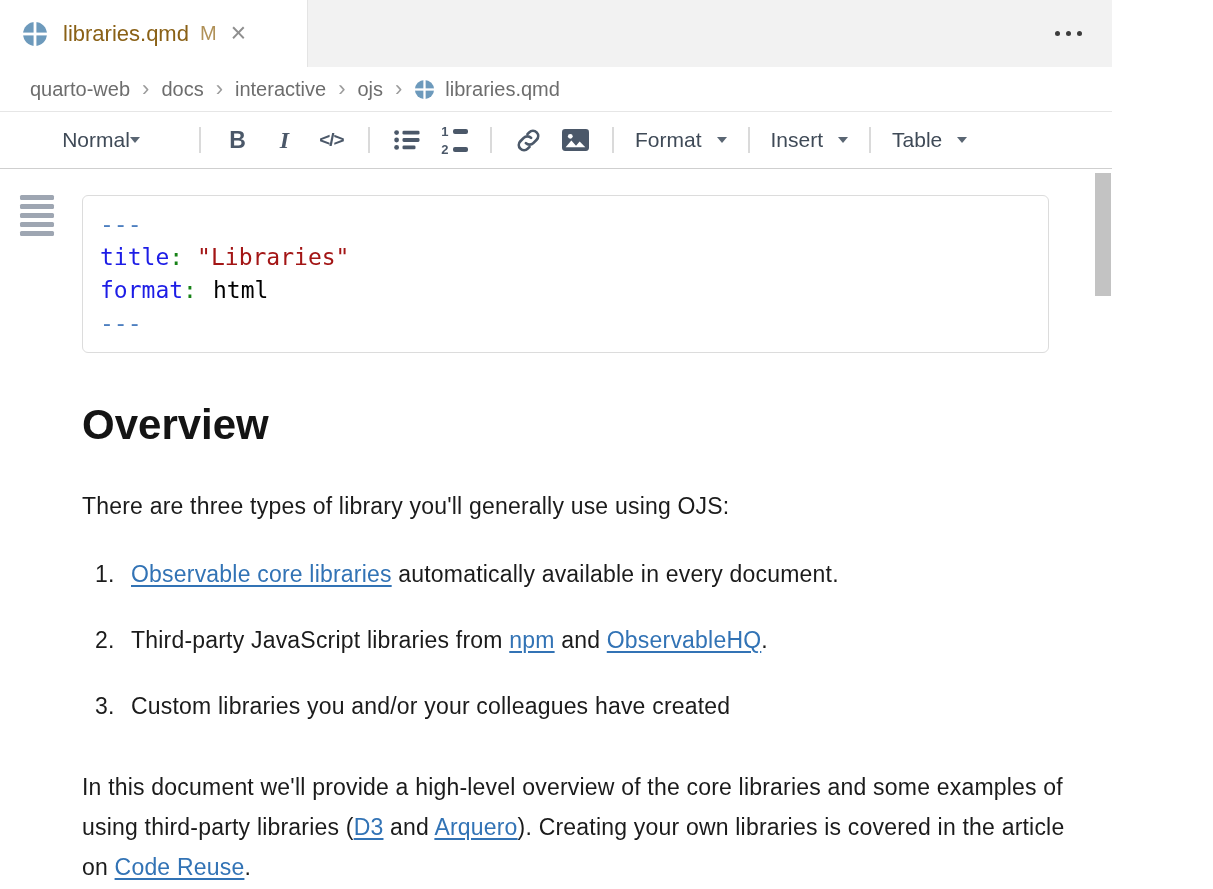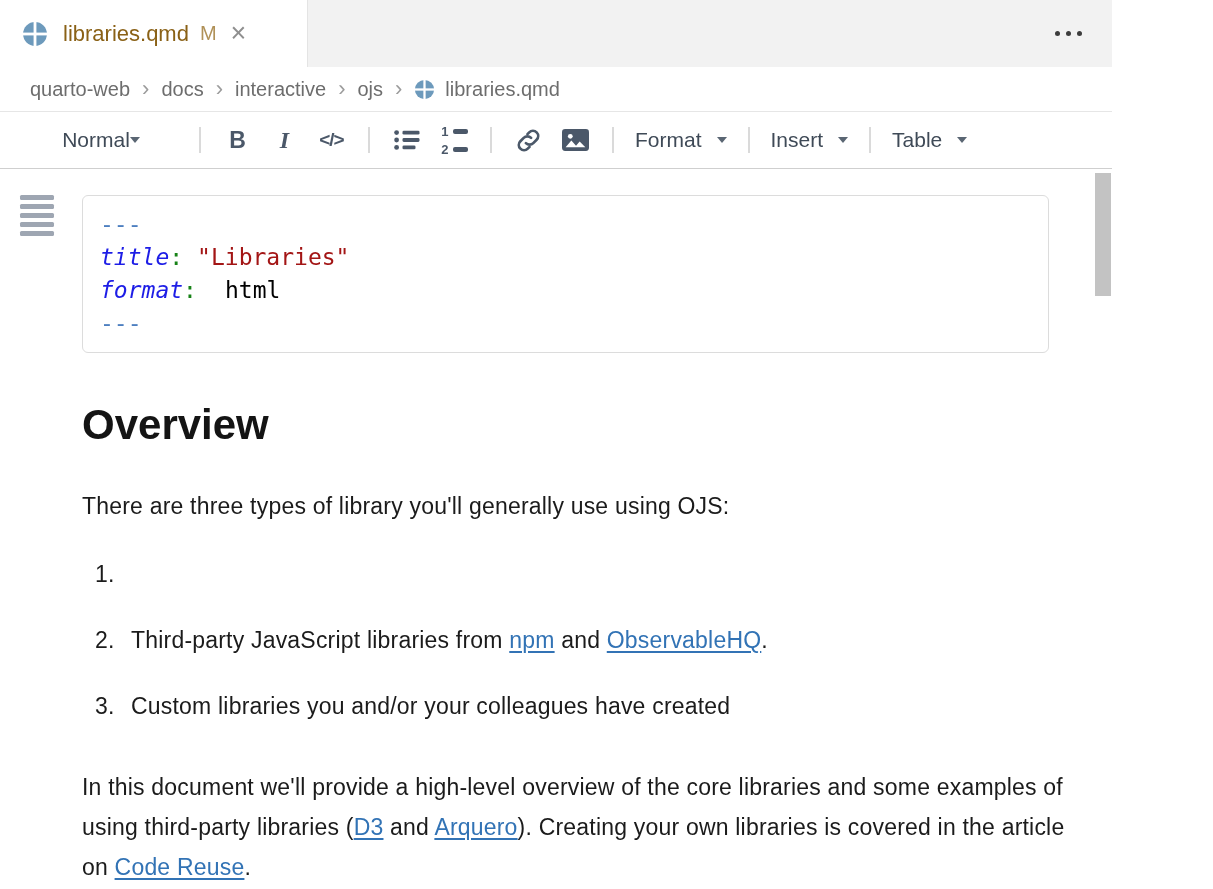--- a/index.html
+++ b/index.html
@@ -41,24 +41,24 @@
 
   
   .content { position:relative; height:720px; background:#fff; color:#1b1b1b; }
   .scroll-thumb { position:absolute; top:4px; right:1px; width:16px; height:123px; background:#c3c3c3; }
 
   .yaml-row { display:flex; align-items:flex-start; padding:26px 63px 0 20px; }
   .drag-handle { width:34px; flex:none; display:flex; flex-direction:column; gap:4px; margin-top:0; cursor:grab; }
   .drag-handle i { height:5px; background:#9ea6b2; border-radius:1.5px; }
   .yaml-block { flex:1; margin-left:28px; border:1px solid #dcdcdc; border-radius:6px; background:#fff; padding:12px 17px; font-family:"DejaVu Sans Mono", monospace; font-size:23px; line-height:33px; }
   .y-delim { color:#4d7fc0; }
-  .y-key { color:#1d1de6;font-style:italic; }
+  .y-key { color:#1d1de6; }
   .y-colon { color:#178217; }
   .y-str { color:#a31515; margin-left:14px; }
-  .y-plain { color:#000; margin-left:28px; }
+  .y-plain { color:#000; margin-left:16px; }
 
   h1.doc-h1 { margin:48px 0 0 82px; font-size:42px; font-weight:700; color:#141414; letter-spacing:0; }
   p.intro { margin:42px 82px 0; font-size:23px; letter-spacing:0.2px; line-height:30px; }
   ol.doc-list { list-style:none; margin:38px 0 0 95px; font-size:23px; letter-spacing:0.2px; }
   ol.doc-list li { display:flex; line-height:30px; }
   ol.doc-list li + li { margin-top:36px; }
   .li-num { width:36px; flex:none; }
   p.closing { margin:46px 0 0 82px; max-width:1012px; font-size:23px; letter-spacing:0.2px; line-height:40px; }
   a.doc-link { color:#3273b5; text-decoration:underline; text-underline-offset:3px; cursor:pointer; }
 </style>
@@ -185,20 +185,21 @@
       </div>
     </div>
 
     <h1 class="doc-h1">Overview</h1>
 
     <p class="intro">There are three types of library you'll generally use using OJS:</p>
 
     <ol class="doc-list">
       <li>
         <span class="li-num">1.</span>
+        <span class="li-text"><a class="doc-link">Observable core libraries</a><span> automatically available in every document.</span></span>
       </li>
       <li>
         <span class="li-num">2.</span>
         <span class="li-text"><span>Third-party JavaScript libraries from </span><a class="doc-link">npm</a><span> and </span><a class="doc-link">ObservableHQ</a><span>.</span></span>
       </li>
       <li>
         <span class="li-num">3.</span>
         <span class="li-text"><span>Custom libraries you and/or your colleagues have created</span></span>
       </li>
     </ol>

